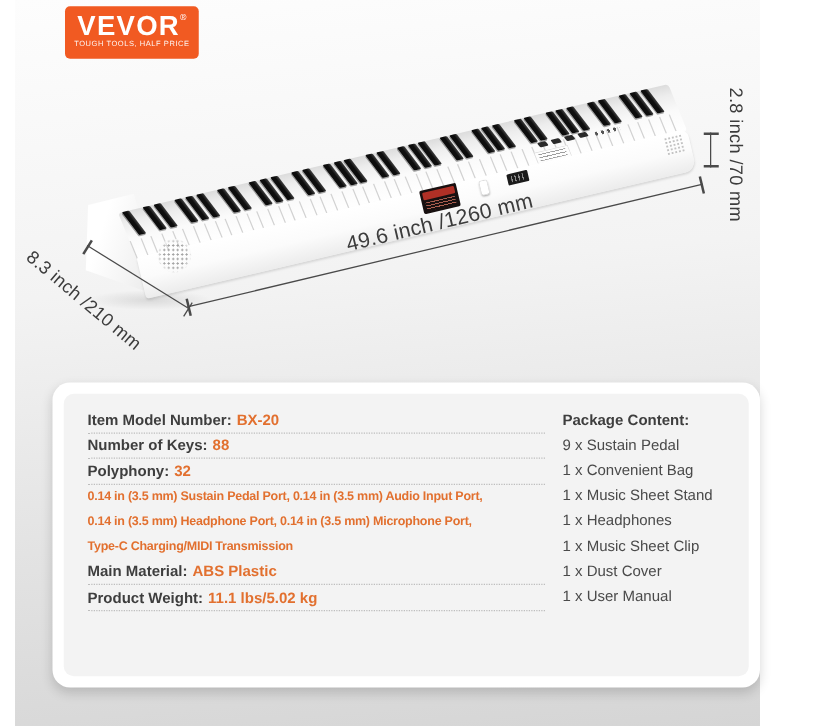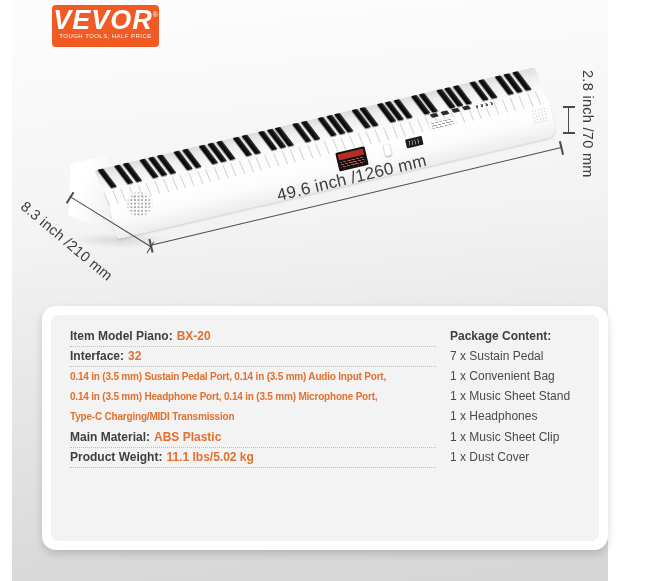--- a/index.html
+++ b/index.html
@@ -12,21 +12,21 @@
   .stage{
     position:absolute;left:12px;top:0;width:596px;height:581px;
     background:linear-gradient(175deg,#fdfdfd 0%,#f3f3f3 38%,#e3e3e3 70%,#d5d5d5 100%);
   }
   
   .logo{
     position:absolute;left:40px;top:5px;width:107px;height:42px;
     background:#F15A22;border-radius:4px;color:#fff;text-align:center;
     padding-top:5px;box-sizing:border-box;
   }
-  .logo-name{font-size:27px;font-weight:bold;letter-spacing:1px;line-height:21px;display:inline-block;font-style:italic;}
+  .logo-name{font-size:22px;font-weight:bold;letter-spacing:1px;line-height:21px;display:inline-block;}
   .logo-reg{font-size:7px;vertical-align:top;line-height:10px;}
   .logo-tag{font-size:6px;letter-spacing:0.45px;margin-top:0px;opacity:.95;}
   
   .kb-shadow{position:absolute;left:58px;top:232px;width:100px;height:16px;border-radius:50%;
     background:radial-gradient(ellipse,rgba(0,0,0,0.10),rgba(0,0,0,0) 70%);z-index:0;}
   .kb-end-left{
     position:absolute;left:56px;top:154px;width:62px;height:90px;z-index:1;
     clip-path:polygon(4% 11%,63% 1%,100% 93%,1% 69%);
     background:linear-gradient(108deg,#ffffff 25%,#f4f4f4 60%,#e7e7e7 95%);
     border-radius:10px;
@@ -241,32 +241,34 @@
     <div class="dl-line"></div>
   </div>
   <div class="dim dim-depth-line"></div>
   <div class="dim dim-depth-label">8.3 inch /210 mm</div>
   <div class="dim dim-height-line"></div>
   <div class="dim dim-height-label">2.8 inch /70 mm</div>
 
   <div class="spec-panel">
     <div class="spec-inner">
       <div class="spec-left">
-        <div class="srow sep"><span>Item Model Piano:</span><span class="sval">BX-20</span></div>
-        <div class="srow sep"><span>Interface:</span><span class="sval">32</span></div>
+        <div class="srow sep"><span>Item Model Number:</span><span class="sval">BX-20</span></div>
+        <div class="srow sep"><span>Number of Keys:</span><span class="sval">88</span></div>
+        <div class="srow sep"><span>Polyphony:</span><span class="sval">32</span></div>
         <div class="oline">0.14 in (3.5 mm) Sustain Pedal Port, 0.14 in (3.5 mm) Audio Input Port,</div>
         <div class="oline">0.14 in (3.5 mm) Headphone Port, 0.14 in (3.5 mm) Microphone Port,</div>
         <div class="oline">Type-C Charging/MIDI Transmission</div>
         <div class="srow sep"><span>Main Material:</span><span class="sval">ABS Plastic</span></div>
         <div class="srow sep"><span>Product Weight:</span><span class="sval">11.1 lbs/5.02 kg</span></div>
       </div>
       <div class="spec-right">
         <div class="prow head">Package Content:</div>
-        <div class="prow">7 x Sustain Pedal</div>
+        <div class="prow">9 x Sustain Pedal</div>
         <div class="prow">1 x Convenient Bag</div>
         <div class="prow">1 x Music Sheet Stand</div>
         <div class="prow">1 x Headphones</div>
         <div class="prow">1 x Music Sheet Clip</div>
         <div class="prow">1 x Dust Cover</div>
+        <div class="prow">1 x User Manual</div>
       </div>
     </div>
   </div>
 </div>
 
 </body></html>

